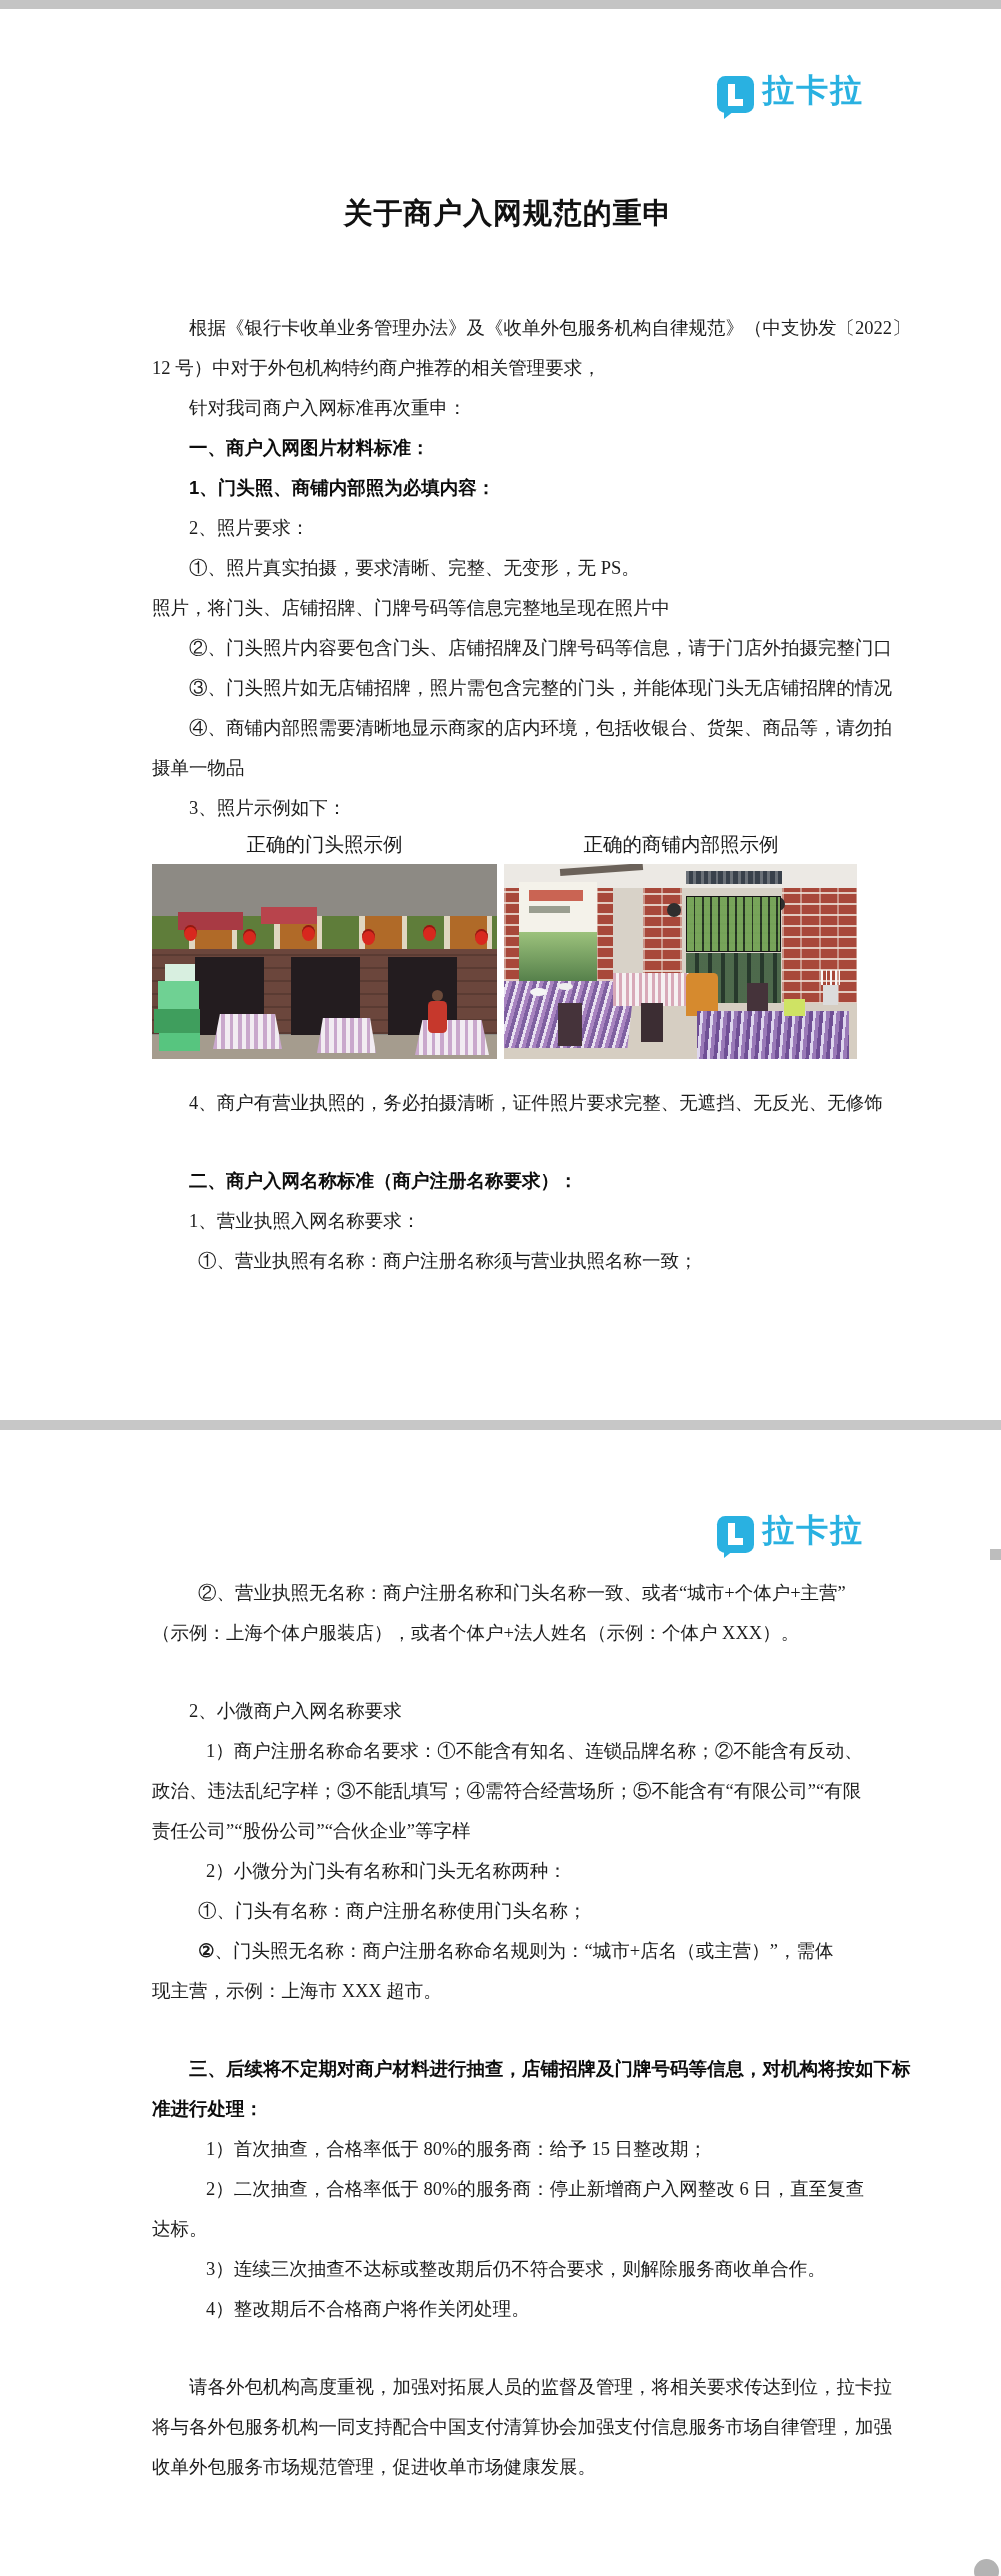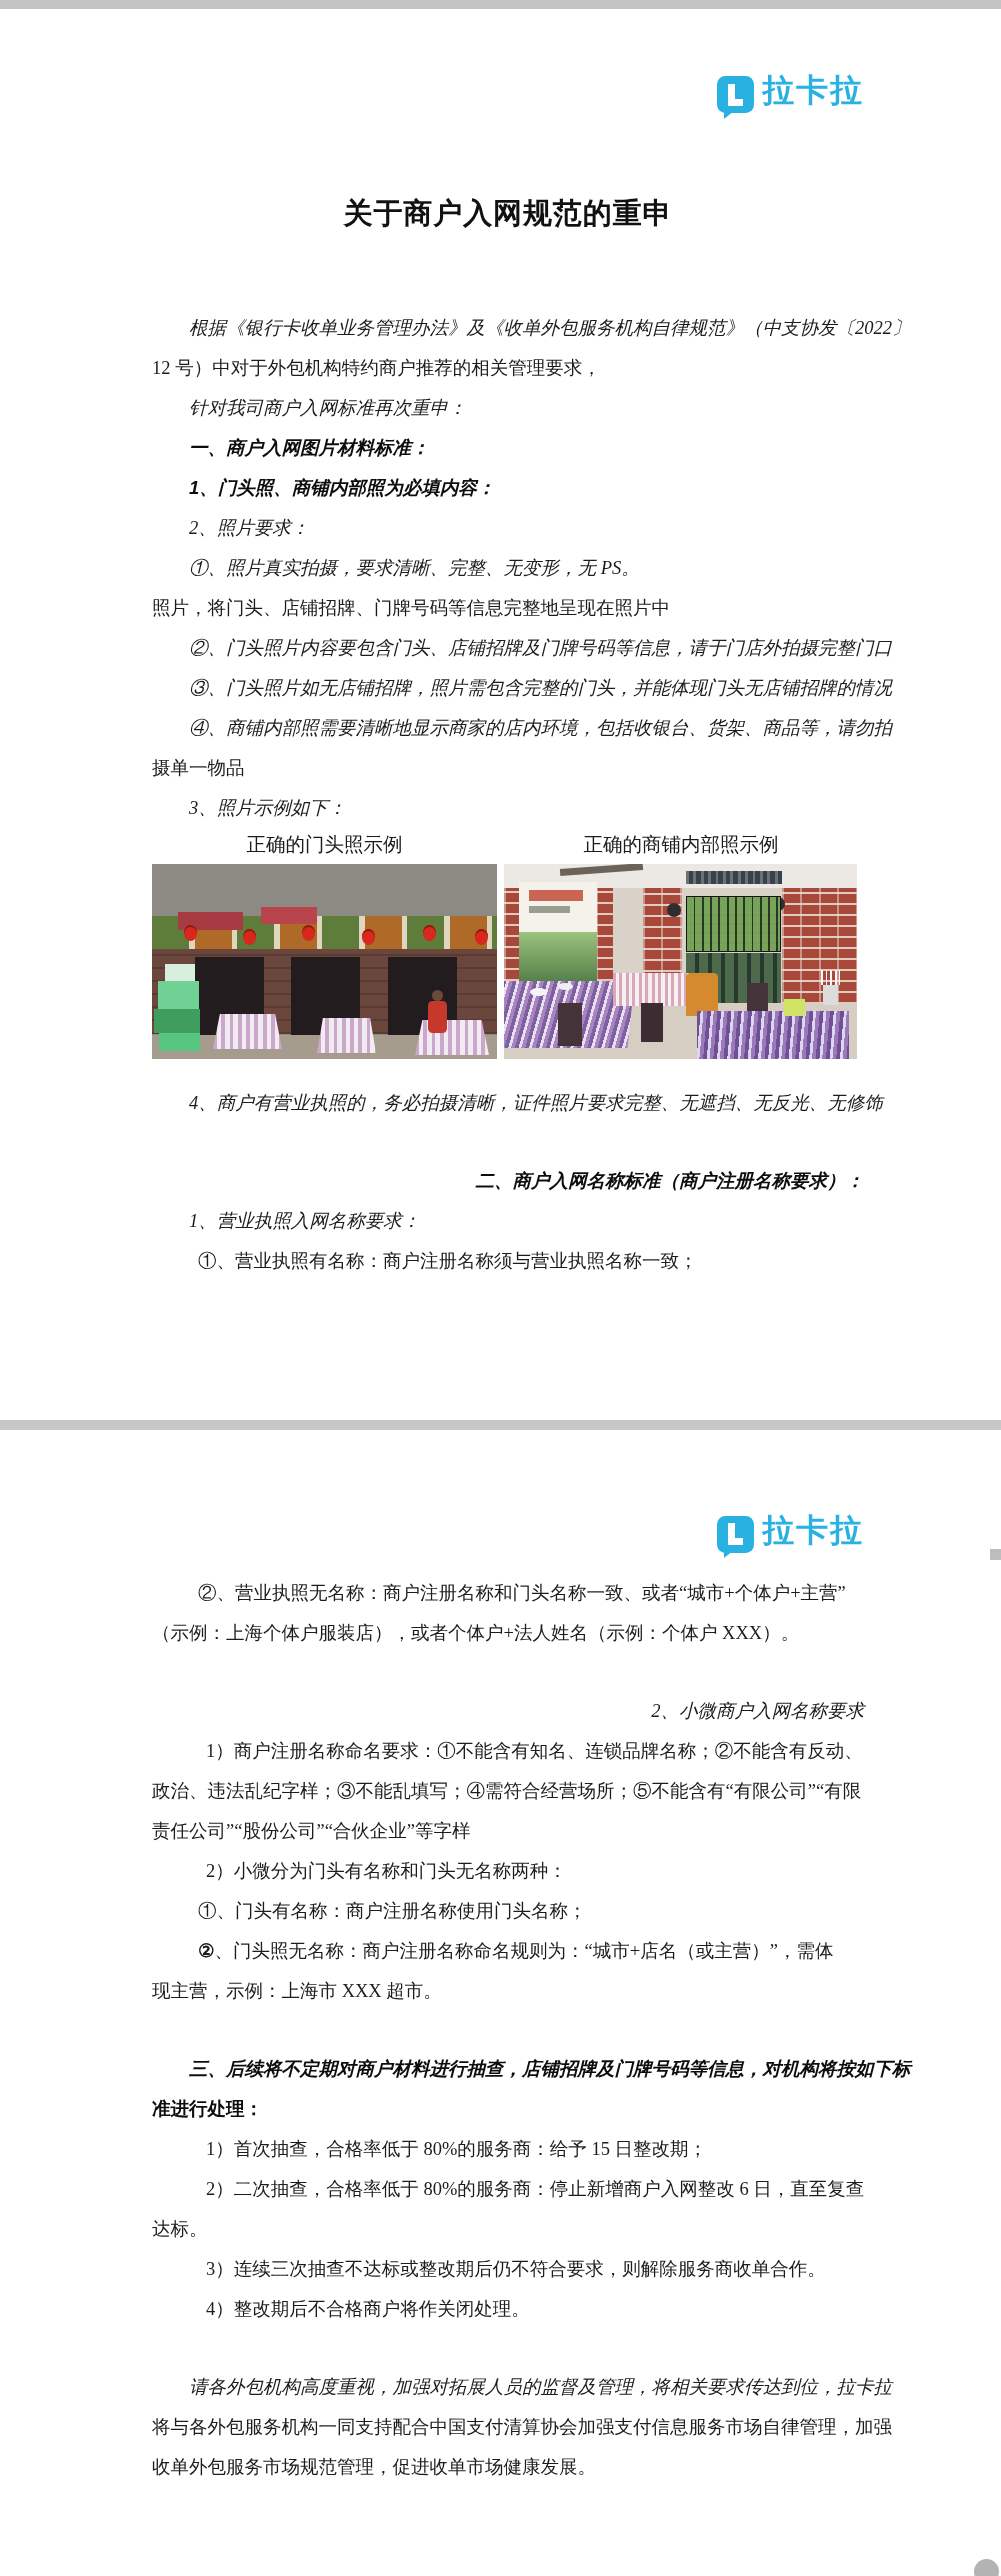--- a/index.html
+++ b/index.html
@@ -19,25 +19,25 @@
       border-left:10.2px solid #29b1e1;border-bottom:8.3px solid transparent;}
   .logo-l{position:absolute;left:11px;top:7.4px;width:8.3px;height:15px;border-left:7.4px solid #fff;border-bottom:7.4px solid #fff;}
   .logo-text{font-family:"Liberation Sans",sans-serif;font-weight:700;font-size:32px;color:#29b1e1;letter-spacing:1.9px;}
 
   .title{margin-top:80px;height:41px;line-height:41px;text-align:center;
          font-family:"Liberation Sans",sans-serif;font-weight:700;font-size:29px;letter-spacing:0.9px;color:#111;}
 
   .lines{margin-top:74px;font-size:18.5px;}
   .page2 .lines{margin-top:20.4px;}
   .ln{line-height:40px;height:40px;white-space:nowrap;}
-  .i2{padding-left:37px;font-style:italic;}
+  .i2{padding-left:37px;}
   .i25{padding-left:46px;}
   .i3{padding-left:54px;}
   .hd{font-family:"Liberation Sans",sans-serif;font-weight:700;color:#0d0d0d;}
-  .gap{margin-top:38px;text-align:right;}
+  .gap{margin-top:38px;}
   .bold-mark{font-family:"Liberation Sans",sans-serif;font-weight:700;}
   .date-line{text-align:right;padding-right:5.6px;}
 
   
   .cap-row{display:flex;gap:7.4px;margin-top:1.9px;font-size:19.5px;}
   .cap{text-align:center;height:30px;line-height:30px;white-space:nowrap;}
   .cap-l{width:345px;}
   .cap-r{width:353px;}
   .ph-row{display:flex;gap:7.4px;margin-top:3.7px;}
   .photo{position:relative;overflow:hidden;height:195px;background:#8d8a84;flex:0 0 auto;}

